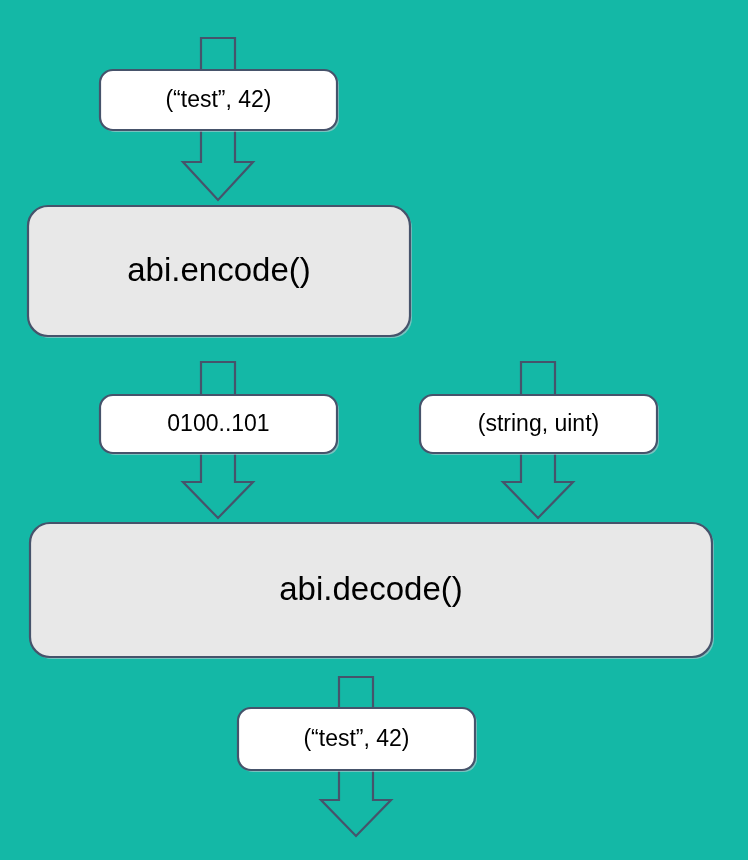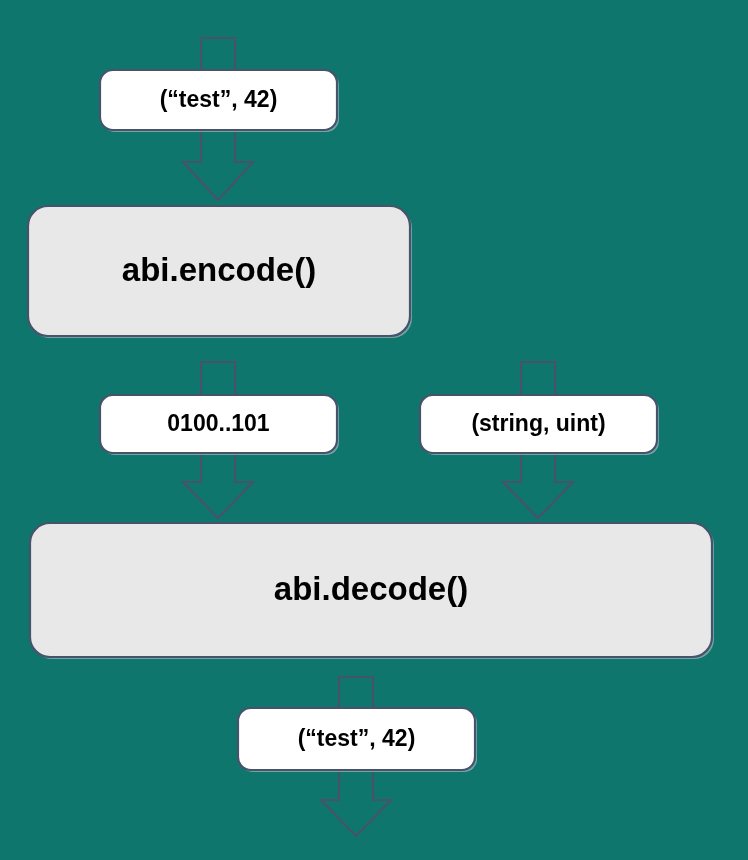--- a/index.html
+++ b/index.html
@@ -38,21 +38,21 @@
   .arrow-shape {
     fill: none;
     stroke-width: 2.2;
     stroke-linejoin: miter;
     stroke-linecap: butt;
   }
 </style>
 </head>
 <body>
 
-<div id="diagram-root" style="background: #0f766e; font-weight: bold;">
+<div id="diagram-root" style="background: #14b8a6;">
   <svg id="diagram-svg" viewBox="0 0 748 860" xmlns="http://www.w3.org/2000/svg">
     <g id="connector-layer">
         <g>
           <path d="M 201 71 L 201 38 L 235 38 L 235 71" class="arrow-shape" stroke="#46536b"></path>
         </g>
         <g>
           <path d="M 201 129 L 201 162 L 183 162 L 218 200 L 253 162 L 235 162 L 235 129" class="arrow-shape" stroke="#46536b"></path>
         </g>
         <g>
           <path d="M 201 396 L 201 362 L 235 362 L 235 396" class="arrow-shape" stroke="#46536b"></path>

